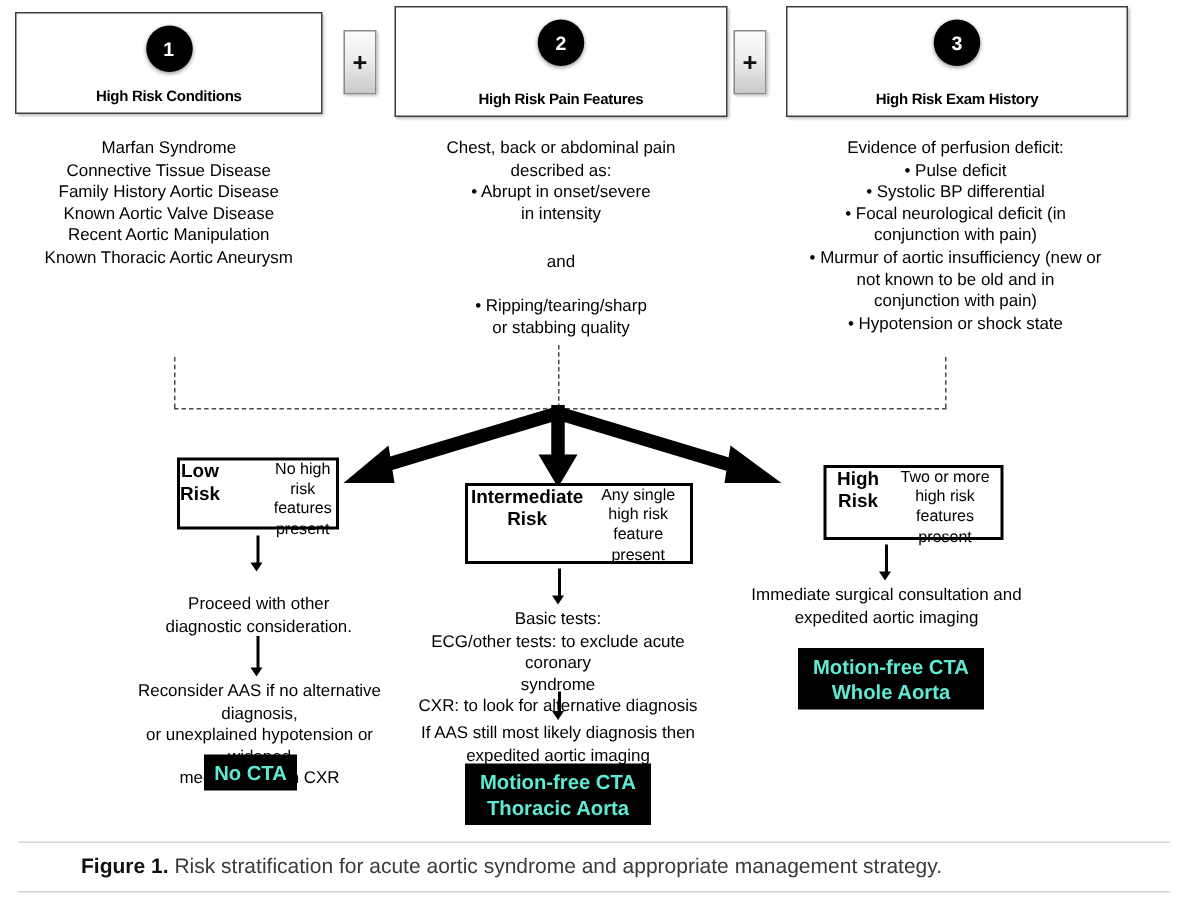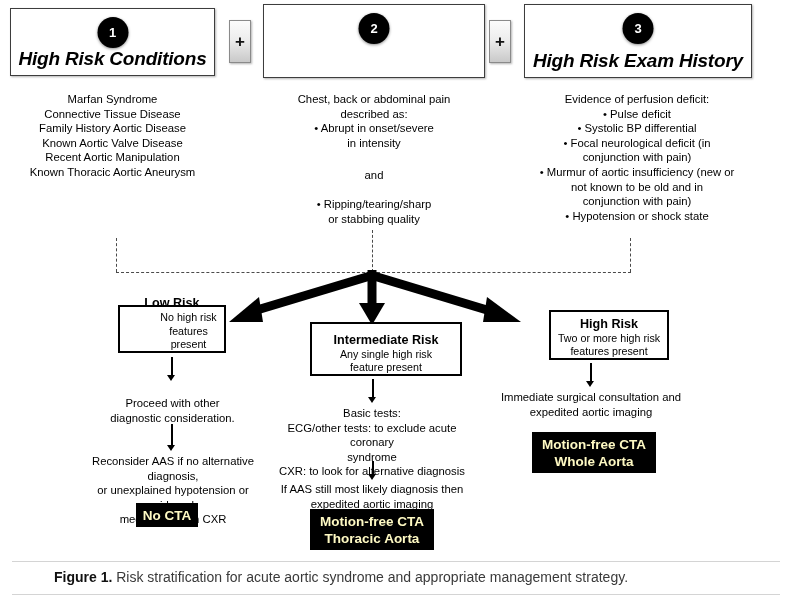--- a/index.html
+++ b/index.html
@@ -42,25 +42,24 @@
     font-weight: bold;
     line-height: 31px;
     text-align: center;
     box-shadow: 0 1px 3px rgba(0,0,0,0.45);
   }
   .cat-title {
     position: absolute;
     left: 0;
     right: 0;
     bottom: 5px;
-    font-size: 19px;
+    font-size: 10px;
     font-weight: bold;
     letter-spacing: -0.2px;
     white-space: nowrap;
-    font-style: italic;
   }
 
   
   .plus-btn {
     box-sizing: border-box;
     border: 1px solid #8a8a8a;
     background: linear-gradient(to bottom, #fbfbfb 0%, #ededed 45%, #c9c9c9 100%);
     box-shadow: 1px 1px 2px rgba(0,0,0,0.3);
     text-align: center;
     font-size: 17px;
@@ -89,38 +88,38 @@
     width: 0;
   }
 
   
   .risk-box {
     box-sizing: border-box;
     border: 2.5px solid #000000;
     background: #ffffff;
     text-align: center;
     display: flex;
-    flex-direction: column;
-    justify-content: flex-end;
+    flex-direction: row;
+    justify-content: center;
   }
   .risk-title {
     font-size: 12.6px;
     font-weight: bold;
     line-height: 15px;
   }
   .risk-sub {
     font-size: 10.7px;
     line-height: 13.2px;
   }
 
   
   .cta-box {
     box-sizing: border-box;
     background: #000000;
-    color: #fef9c3;
+    color: #5eead4;
     text-align: center;
     display: flex;
     flex-direction: column;
     justify-content: center;
     font-size: 13.5px;
     font-weight: bold;
     line-height: 17px;
   }
 
   
@@ -159,20 +158,21 @@
 
   <div class="abs cat-box" style="left:10px; top:8px; width:205px; height:68px;">
     <div class="cat-badge">1</div>
     <div class="cat-title">High Risk Conditions</div>
   </div>
 
   <div class="abs plus-btn" style="left:229px; top:20px; width:22px; height:43px;">+</div>
 
   <div class="abs cat-box" style="left:263px; top:4px; width:222px; height:74px;">
     <div class="cat-badge">2</div>
+    <div class="cat-title">High Risk Pain Features</div>
   </div>
 
   <div class="abs plus-btn" style="left:489px; top:20px; width:22px; height:43px;">+</div>
 
   <div class="abs cat-box" style="left:524px; top:4px; width:228px; height:74px;">
     <div class="cat-badge">3</div>
     <div class="cat-title">High Risk Exam History</div>
   </div>
 
   <div class="abs desc" style="left:10px; top:92px; width:205px; white-space:pre-line;">Marfan Syndrome

